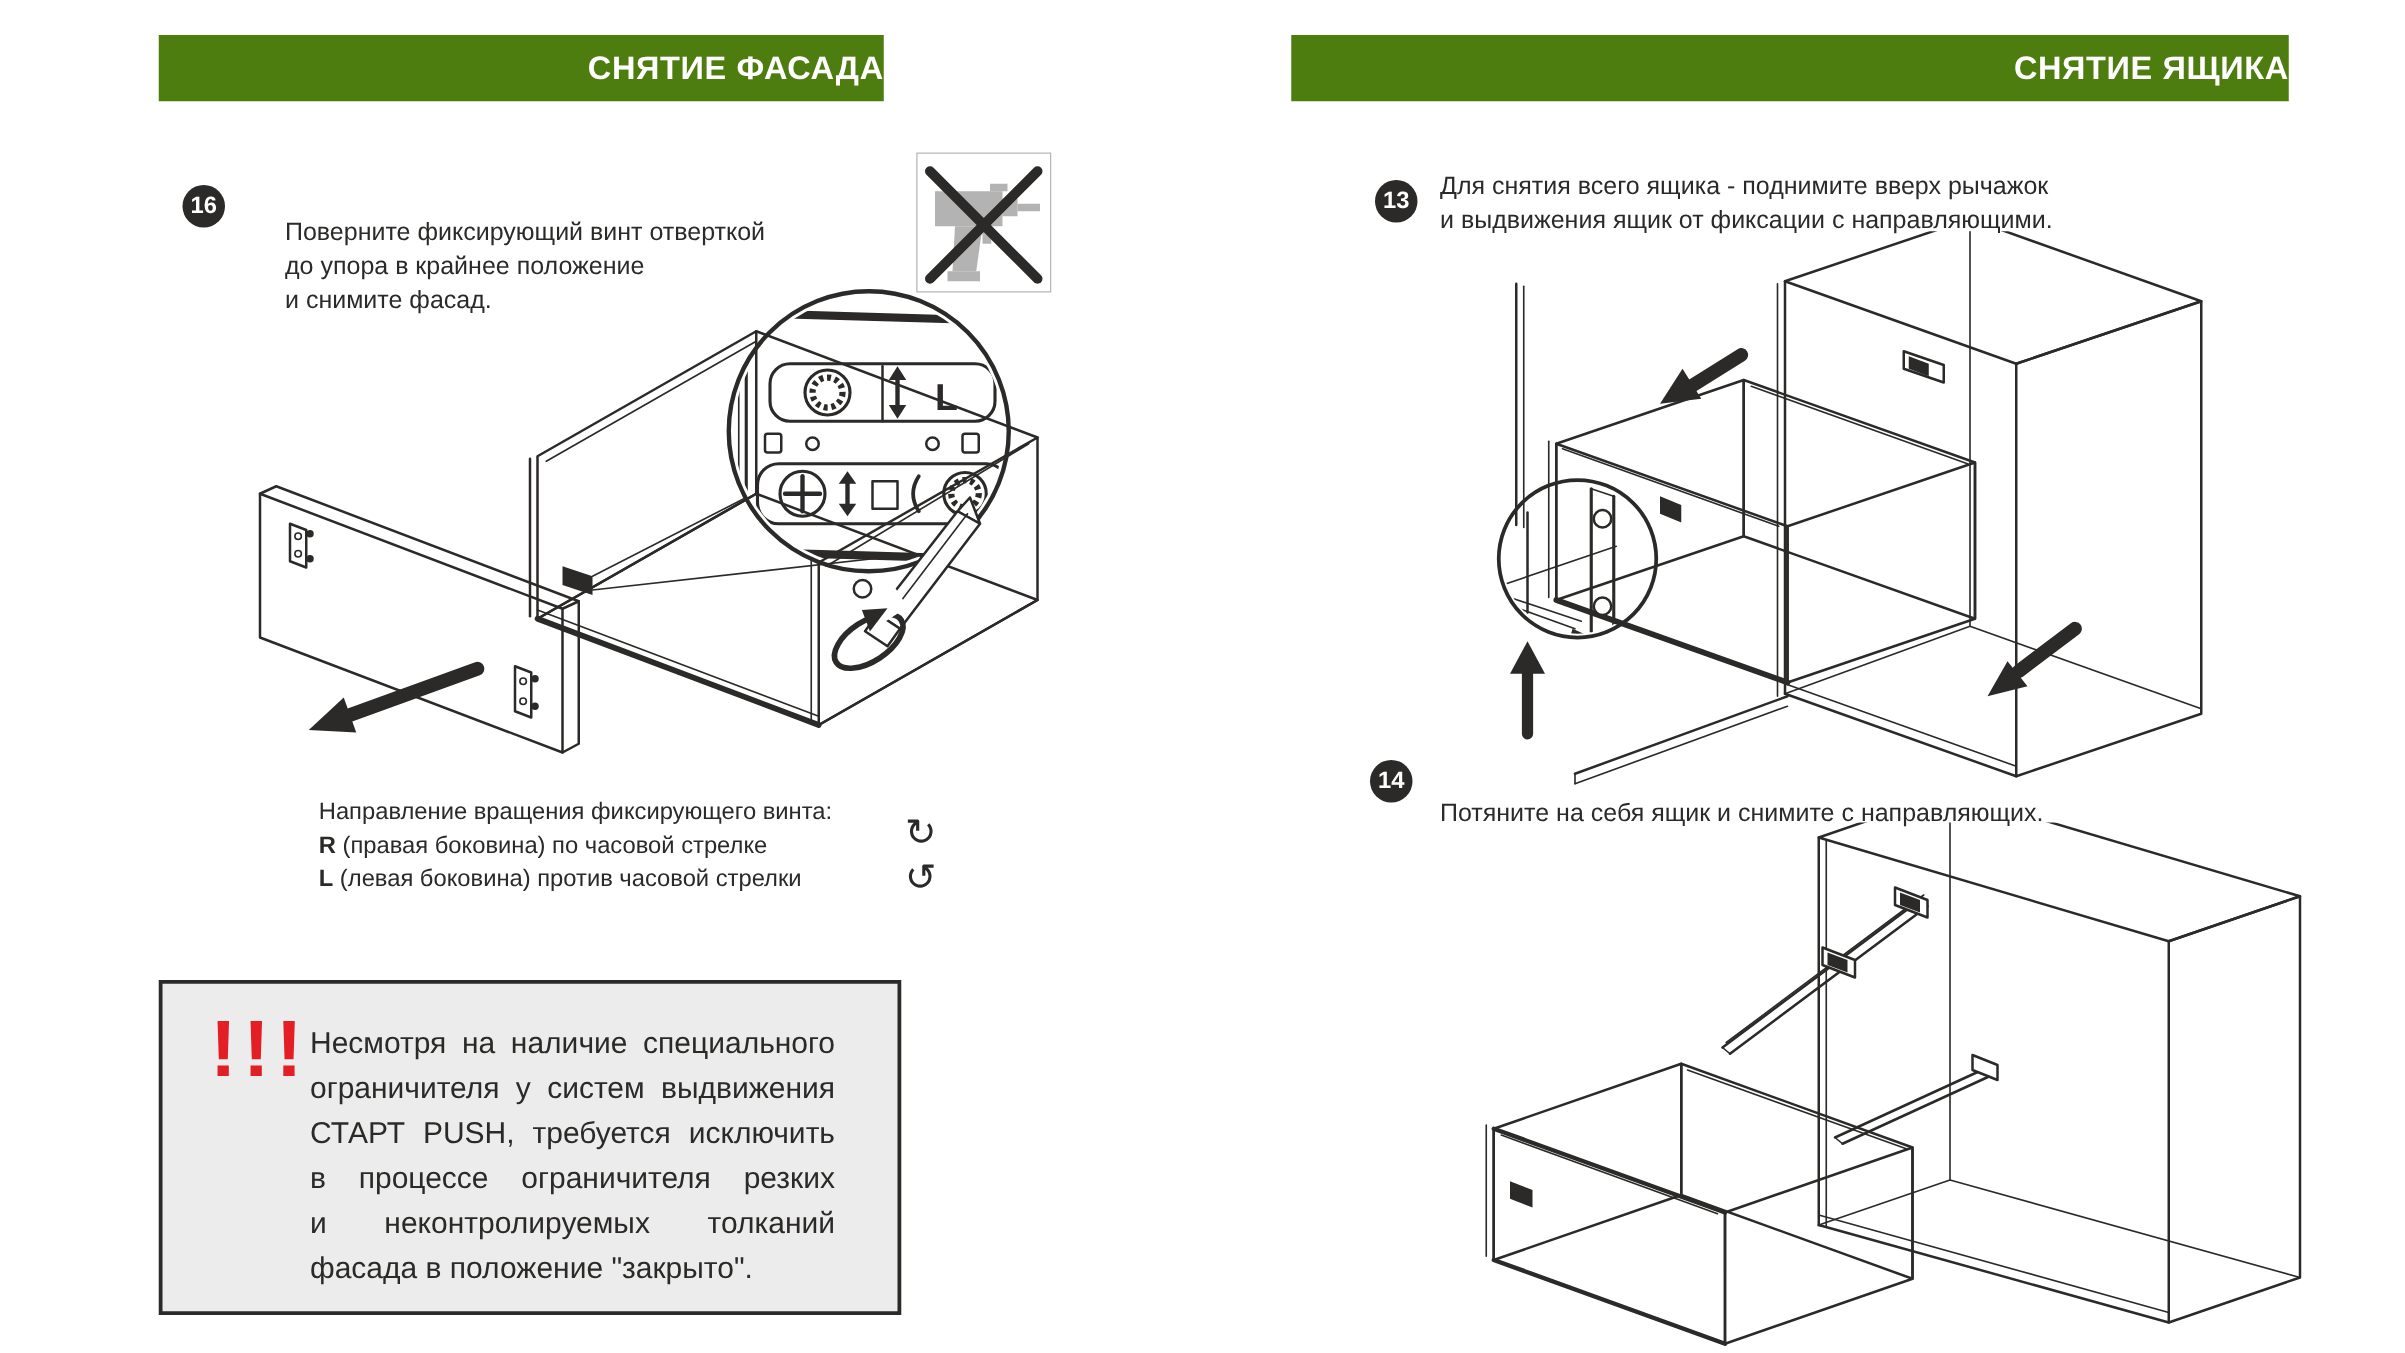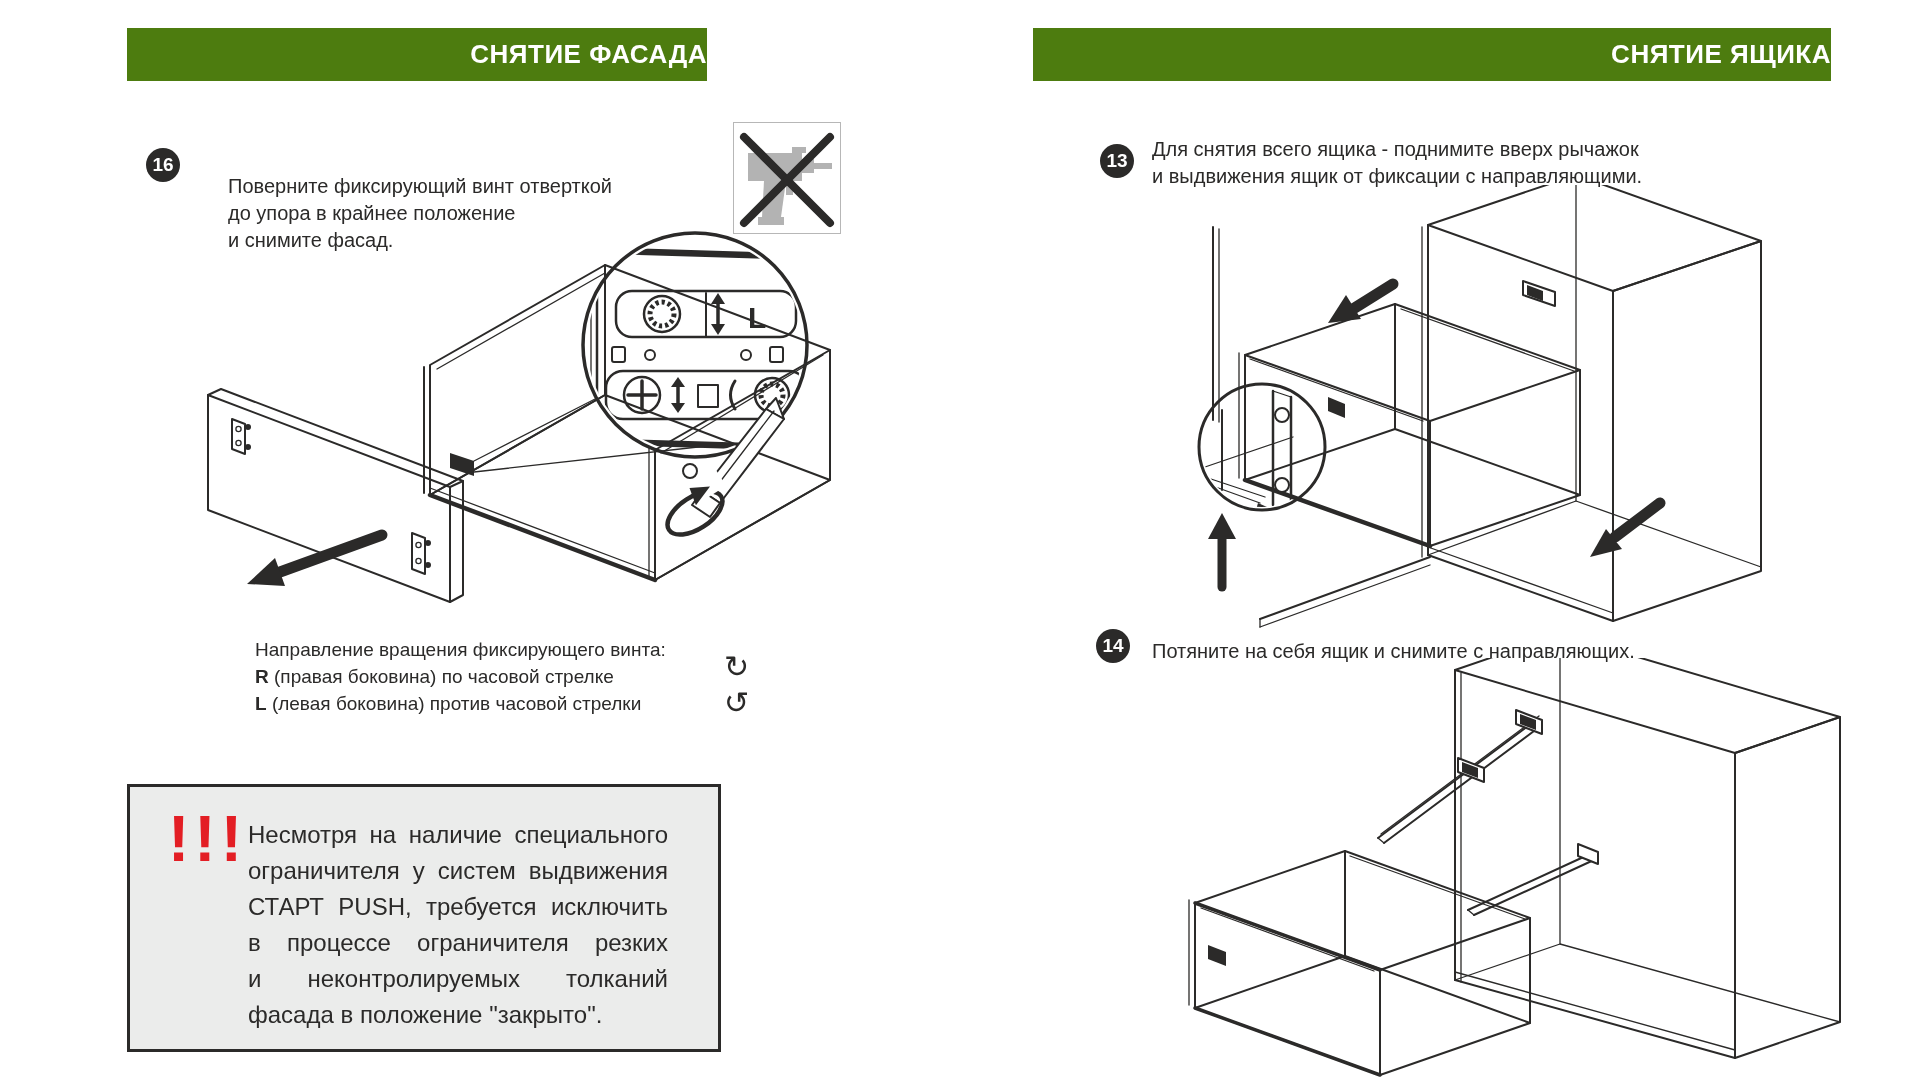--- a/index.html
+++ b/index.html
@@ -242,21 +242,21 @@
         <polygon class="fill" points="298,318 316,326 312,340 294,332"></polygon>
         <path class="ln t35" d="M305,338 q7,10 17,8"></path>
       </g>
     </g>
     <g>
       <path class="ln t9" d="M262,402 L262,352"></path>
       <polygon class="fill" points="262,328 248,354 276,354"></polygon>
     </g>
   </svg>
 
-  <div class="badge" style="left:1096px;top:629px;">
+  <div class="badge" style="left:1096px;top:608px;">
     <span>14</span>
   </div>
   <div class="steptext" style="left:1152px;top:638px;text-align:right;">
     <div>Потяните на себя ящик и снимите с направляющих.</div>
   </div>
 
   <svg class="dia" style="left:1150px;top:658px;" width="700" height="424" viewBox="0 0 700 424">
     <g>
       <path class="ln" d="M305,12 L585,95 L690,59 L410,-24 Z"></path>
       <path class="ln" d="M585,95 L690,59 L690,364 L585,400 Z"></path>

